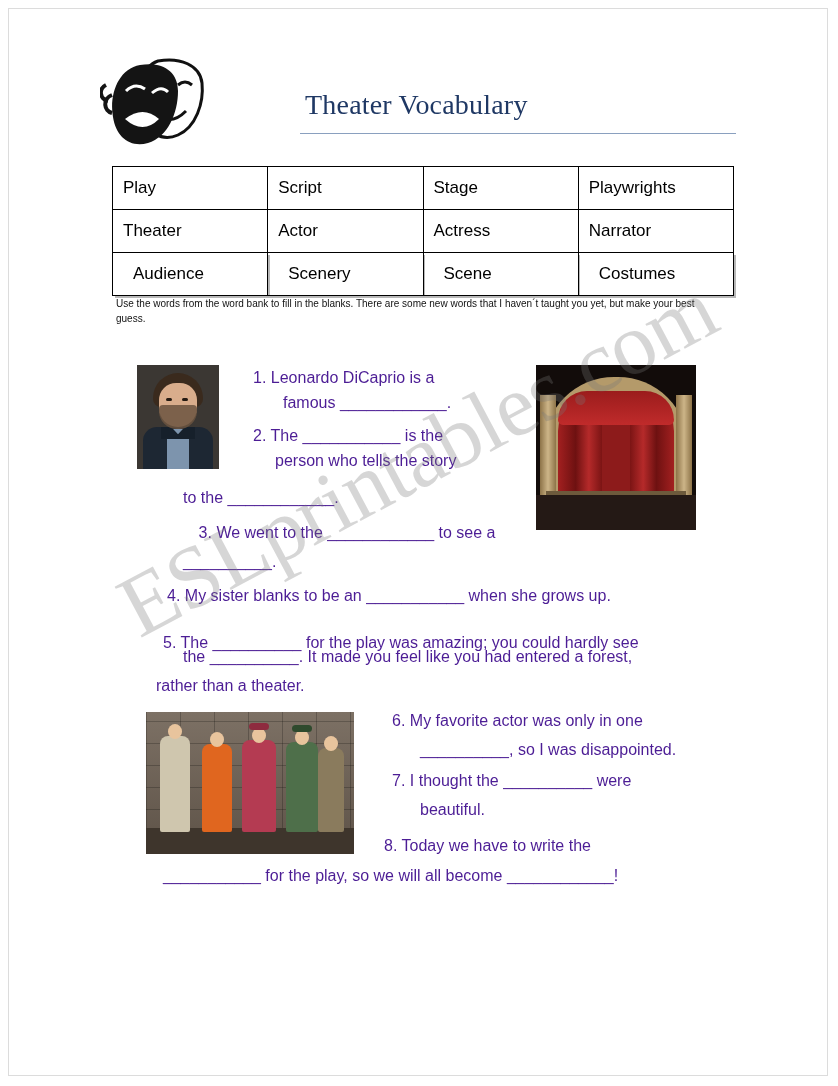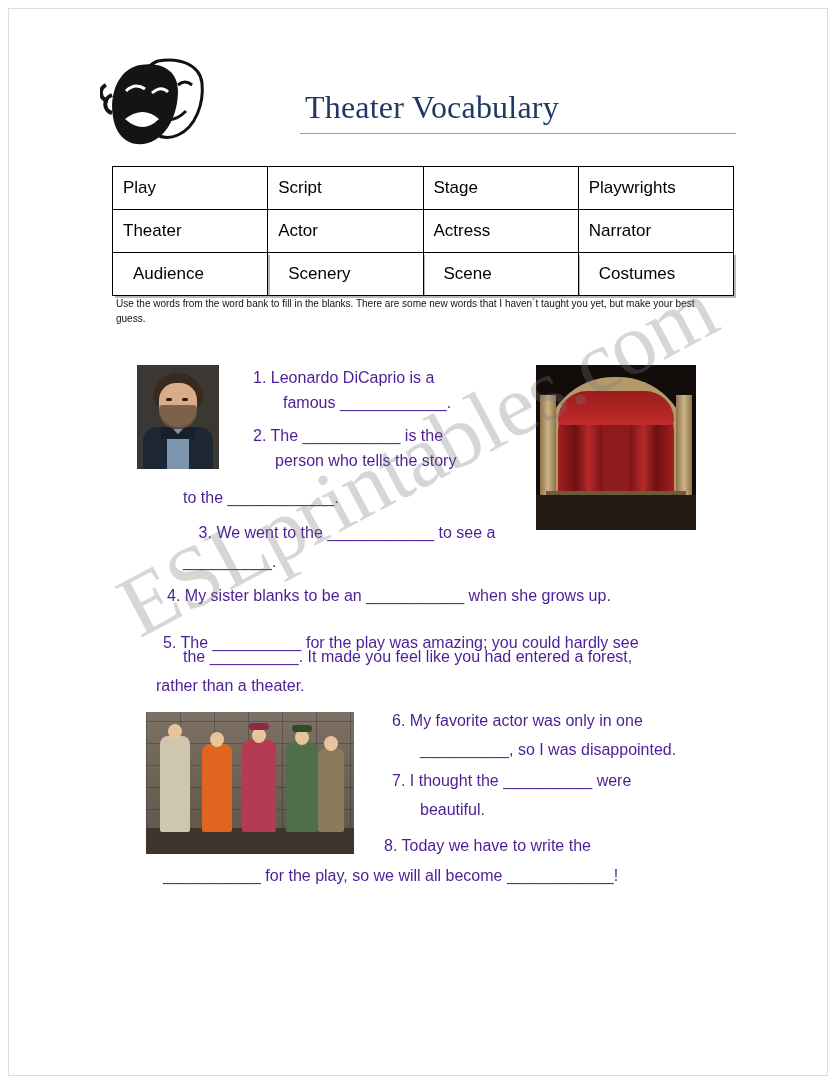--- a/index.html
+++ b/index.html
@@ -41,21 +41,21 @@
   }
   .masks-icon {
     position: absolute;
     left: 0px; top: 0px;
     width: 110px; height: 92px;
   }
   .title {
     position: absolute;
     left: 205px; top: 34px;
     font-family: "Liberation Serif", serif;
-    font-size: 32px;
+    font-size: 28px;
     color: #1f3864;
     letter-spacing: 0.2px;
     white-space: nowrap;
   }
   .title-rule {
     position: absolute;
     left: 200px; top: 78px;
     width: 436px; height: 0;
     border-top: 1px solid #8aa0bf;
   }

